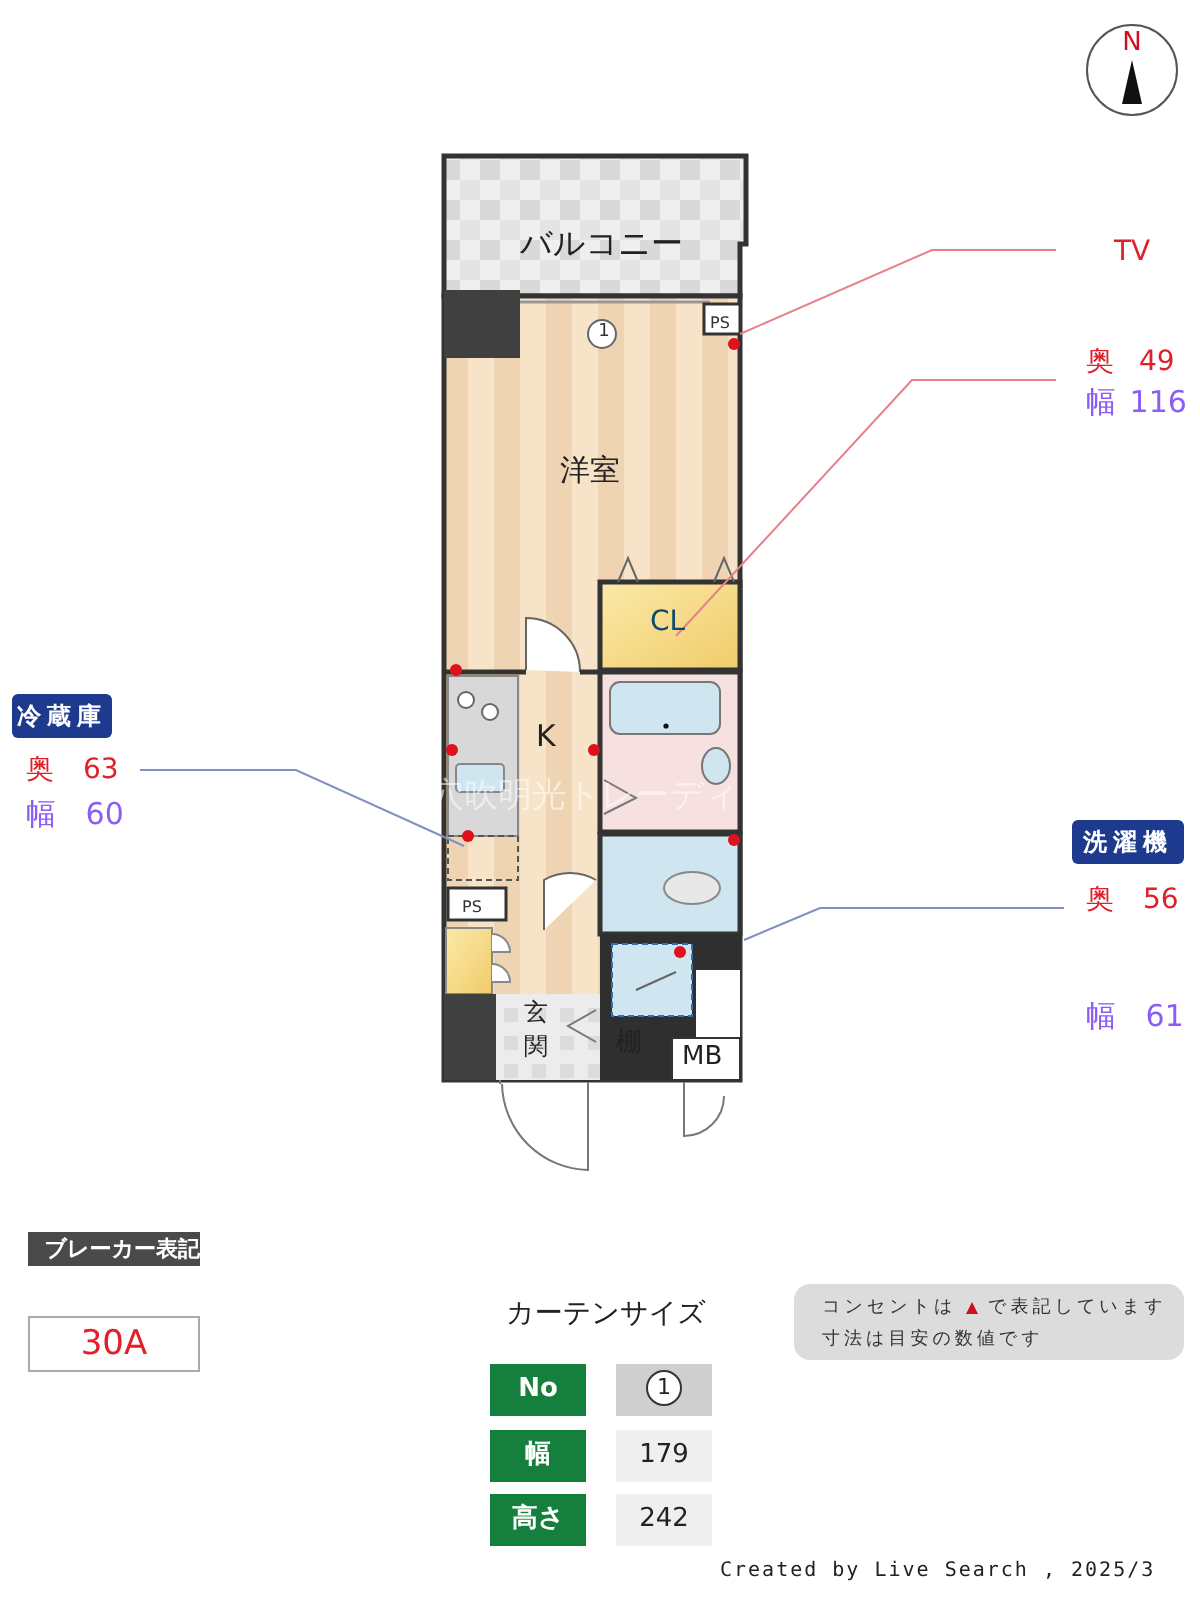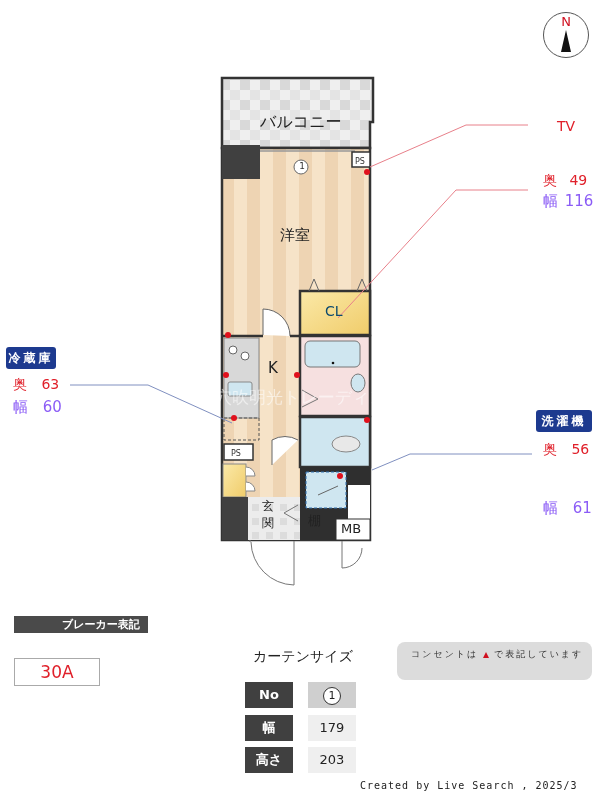--- a/index.html
+++ b/index.html
@@ -9,28 +9,28 @@
   .compass .n { position:absolute; left:0; right:0; top:2px; text-align:center; color:#d01020; font-size:13px; line-height:14px; }
   .compass .needle { position:absolute; left:17px; top:17px; width:0; height:0; border-left:5px solid transparent; border-right:5px solid transparent; border-bottom:22px solid #111; }
 
   .plan { left:0; top:0; width:600px; height:600px; }
 
   .callout-red { color:#e0202a; font-size:14px; }
   .callout-blue { color:#8b5cf6; font-size:15px; }
 
   .tag { background:#1d3a8f; color:#fff; font-size:12px; font-weight:bold; letter-spacing:3px; text-align:center; border-radius:3px; line-height:22px; height:22px; }
 
-  .breaker-head { left:14px; top:616px; width:86px; height:17px; background:#4a4a4a; color:#fff; font-size:11px; text-align:left; line-height:17px; font-weight:bold;padding-left:48px; }
+  .breaker-head { left:14px; top:616px; width:86px; height:17px; background:#4a4a4a; color:#fff; font-size:11px; text-align:right; line-height:17px; font-weight:bold; }
   .breaker-val { left:14px; top:658px; width:84px; height:26px; border:1px solid #aaa; color:#e0202a; font-size:17px; text-align:center; line-height:26px; }
 
   .notebox { left:397px; top:642px; width:195px; height:38px; background:#dcdcdc; border-radius:8px; font-size:9px; color:#333; letter-spacing:2px; padding:4px 0 0 14px; box-sizing:border-box; line-height:16px; }
   .outlet-mark { display:inline-block; width:0; height:0; border-left:3px solid transparent; border-right:3px solid transparent; border-bottom:6px solid #d01020; vertical-align:middle; }
 
   .curtain-title { left:253px; top:648px; font-size:14px; color:#222; }
-  .ctable-label { left:245px; width:48px; height:26px; background:#404040; color:#fff; font-size:13px; font-weight:bold; text-align:center; line-height:26px; }
+  .ctable-label { left:245px; width:48px; height:26px; background:#15803d; color:#fff; font-size:13px; font-weight:bold; text-align:center; line-height:26px; }
   .ctable-val { left:308px; width:48px; height:26px; background:#efefef; color:#222; font-size:13px; text-align:center; line-height:26px; }
   .ctable-val.no { background:#cfcfcf; }
   .circled { display:inline-block; width:16px; height:16px; border:1px solid #333; border-radius:50%; line-height:16px; font-size:11px; background:#fff; vertical-align:middle; }
 
   .credit { left:360px; top:780px; font-family:"DejaVu Sans Mono", monospace; font-size:10px; color:#222; letter-spacing:1px; }
 </style>
 </head>
 <body>
 
 <div class="abs compass">
@@ -180,28 +180,29 @@
 
 <div class="abs breaker-head">ブレーカー表記</div>
 <div class="abs breaker-val">30A</div>
 
 <div class="abs notebox">
   <div>
     <span>コンセントは</span>
     <span class="outlet-mark"></span>
     <span>で表記しています</span>
   </div>
+  <div>寸法は目安の数値です</div>
 </div>
 
 <div class="abs curtain-title">カーテンサイズ</div>
 
 <div class="abs ctable-label" style="top:682px;">No</div>
 <div class="abs ctable-val no" style="top:682px;">
   <span class="circled">1</span>
 </div>
 
 <div class="abs ctable-label" style="top:715px;">幅</div>
 <div class="abs ctable-val" style="top:715px;">179</div>
 
 <div class="abs ctable-label" style="top:747px;">高さ</div>
-<div class="abs ctable-val" style="top:747px;">203</div>
+<div class="abs ctable-val" style="top:747px;">242</div>
 
 <div class="abs credit">Created by Live Search , 2025/3</div>
 
 </body></html>

